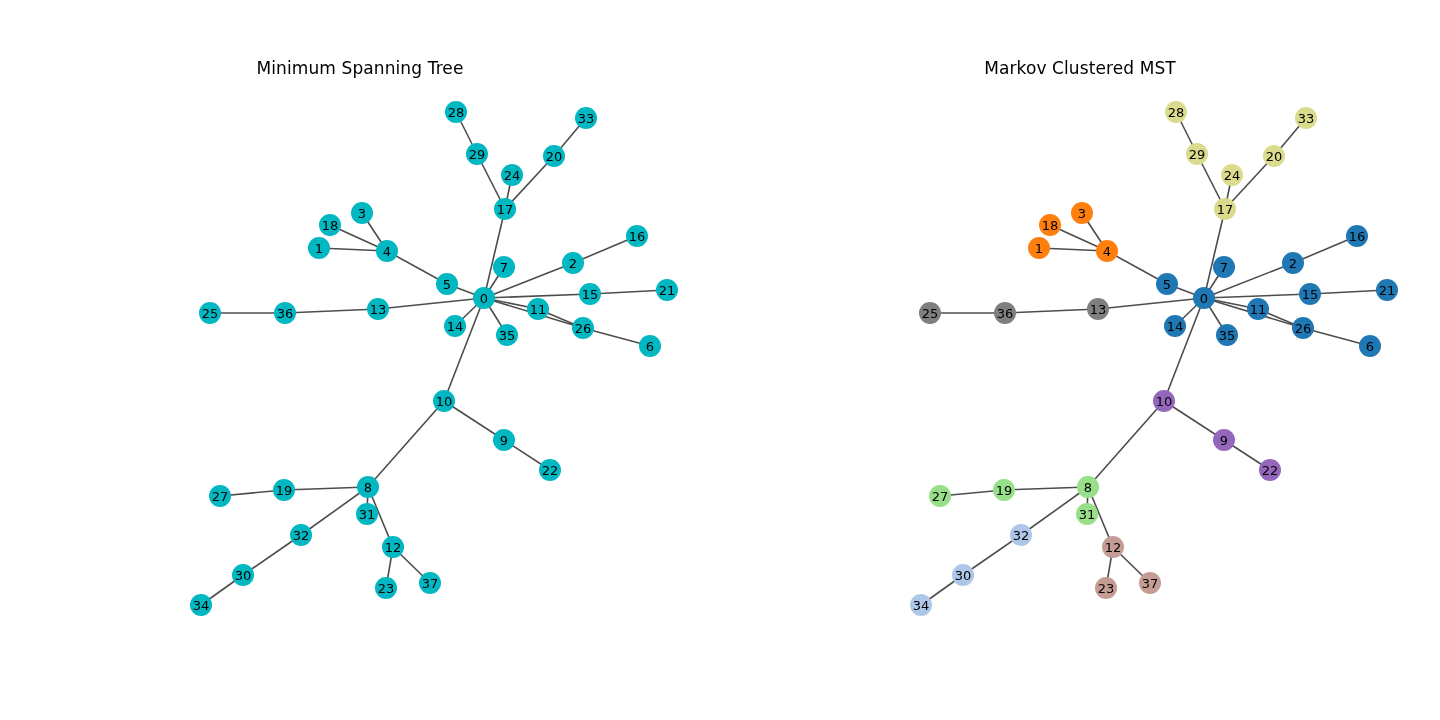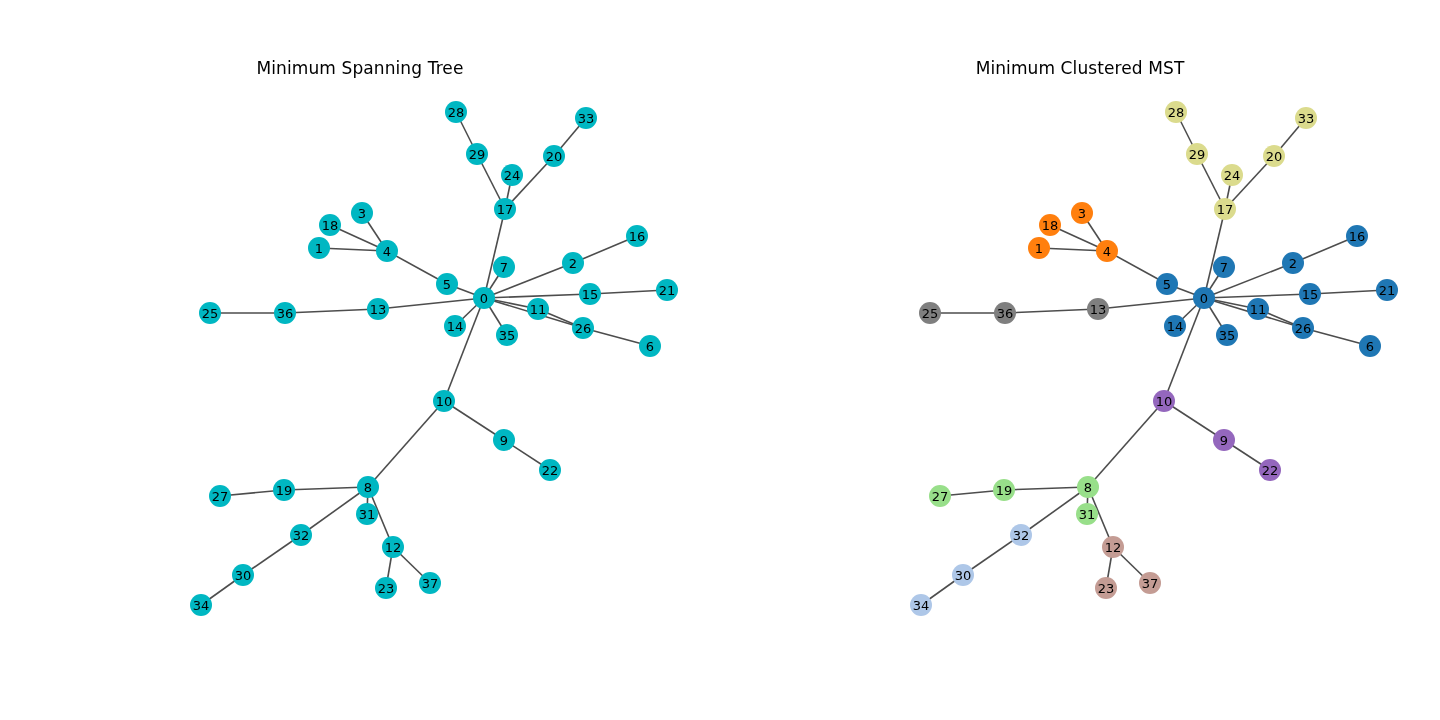--- a/index.html
+++ b/index.html
@@ -262,21 +262,21 @@
           </g>
           <g>
             <circle cx="430" cy="583" r="11" class="node-circle" fill="#00b7c2"></circle>
             <text x="430" y="583.5" class="node-label" font-size="13">37</text>
           </g>
         </g>
       </svg>
   </div>
 
   <div class="panel" id="panel-right">
-    <div class="panel-title">Minimum Clustered MST</div>
+    <div class="panel-title">Markov Clustered MST</div>
     <svg class="graph-svg" id="svg-markov" viewBox="0 0 720 720">
         <g>
           <line x1="484" y1="298" x2="447" y2="284" class="edge" stroke="#3a3a3a" stroke-width="1.6"></line>
           <line x1="484" y1="298" x2="504" y2="267" class="edge" stroke="#3a3a3a" stroke-width="1.6"></line>
           <line x1="484" y1="298" x2="538" y2="309" class="edge" stroke="#3a3a3a" stroke-width="1.6"></line>
           <line x1="484" y1="298" x2="378" y2="309" class="edge" stroke="#3a3a3a" stroke-width="1.6"></line>
           <line x1="484" y1="298" x2="455" y2="326" class="edge" stroke="#3a3a3a" stroke-width="1.6"></line>
           <line x1="484" y1="298" x2="590" y2="294" class="edge" stroke="#3a3a3a" stroke-width="1.6"></line>
           <line x1="484" y1="298" x2="505" y2="209" class="edge" stroke="#3a3a3a" stroke-width="1.6"></line>
           <line x1="484" y1="298" x2="573" y2="263" class="edge" stroke="#3a3a3a" stroke-width="1.6"></line>

